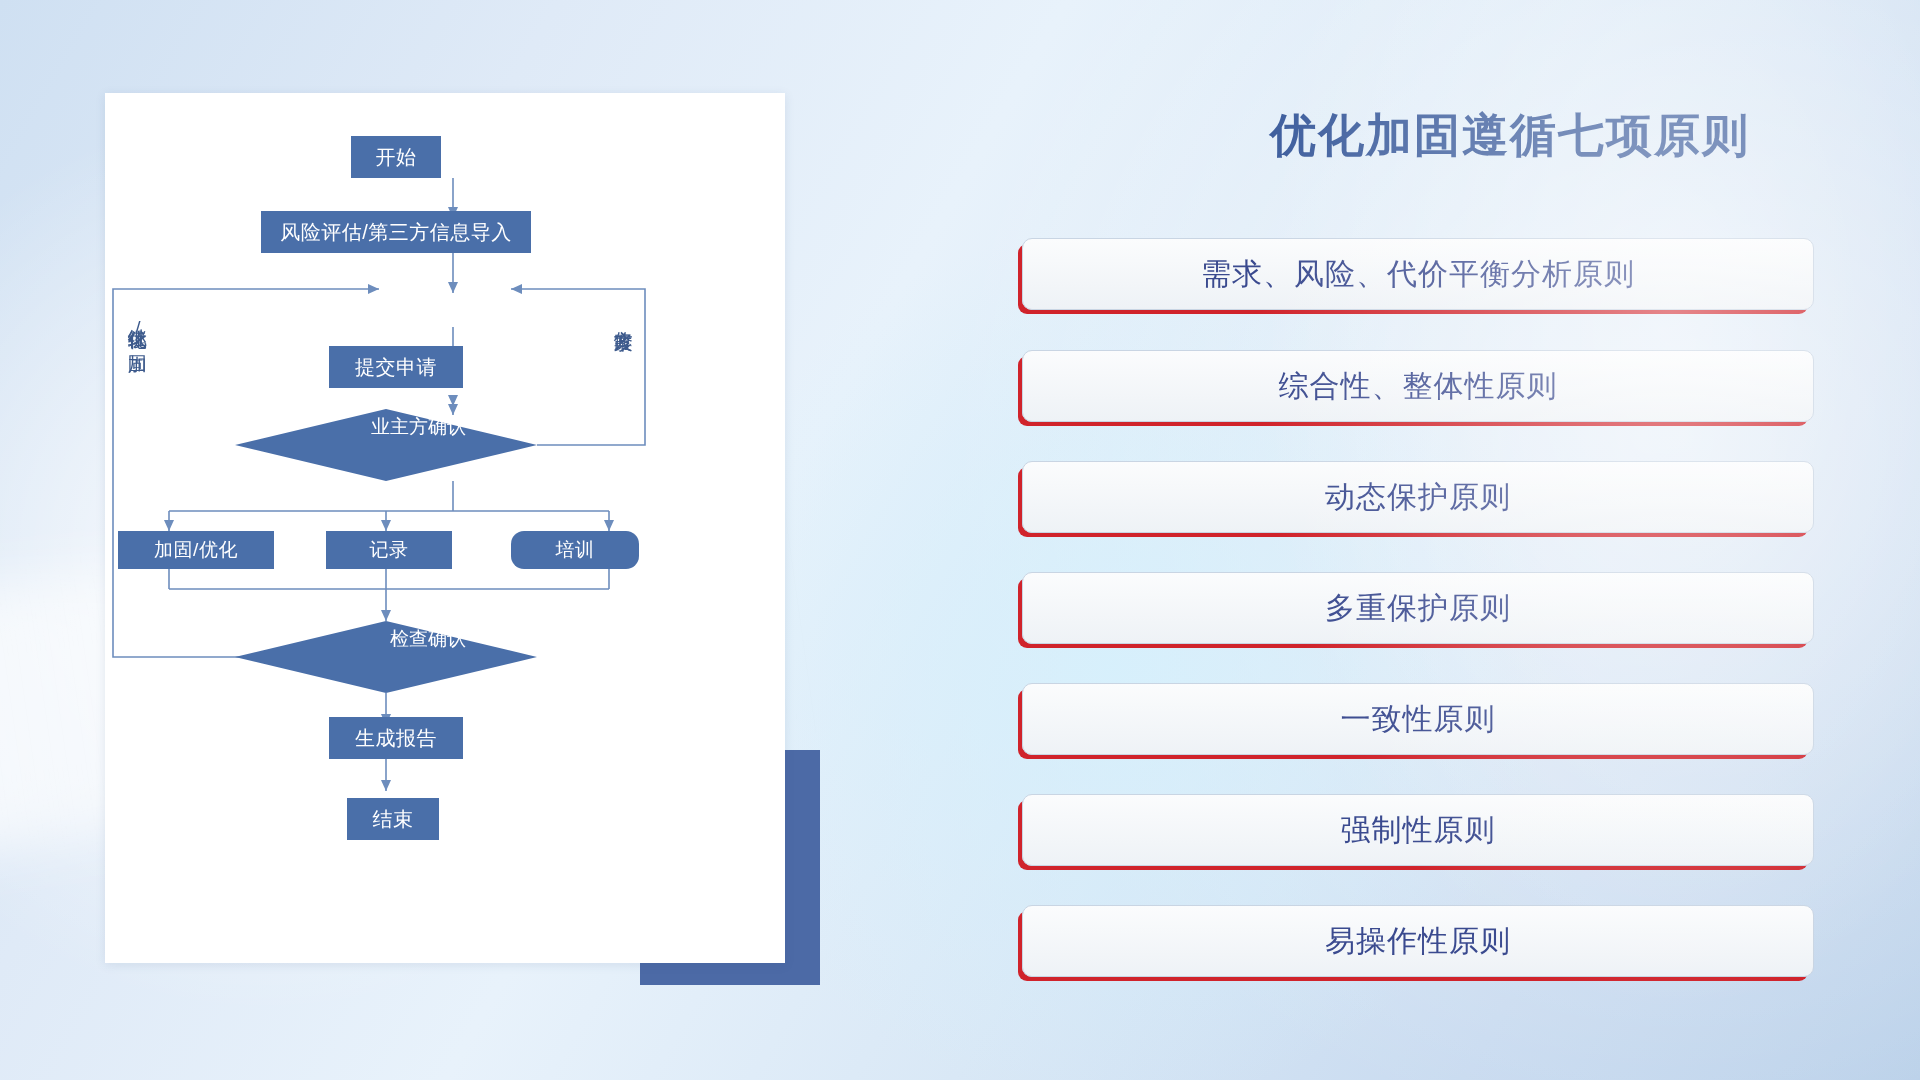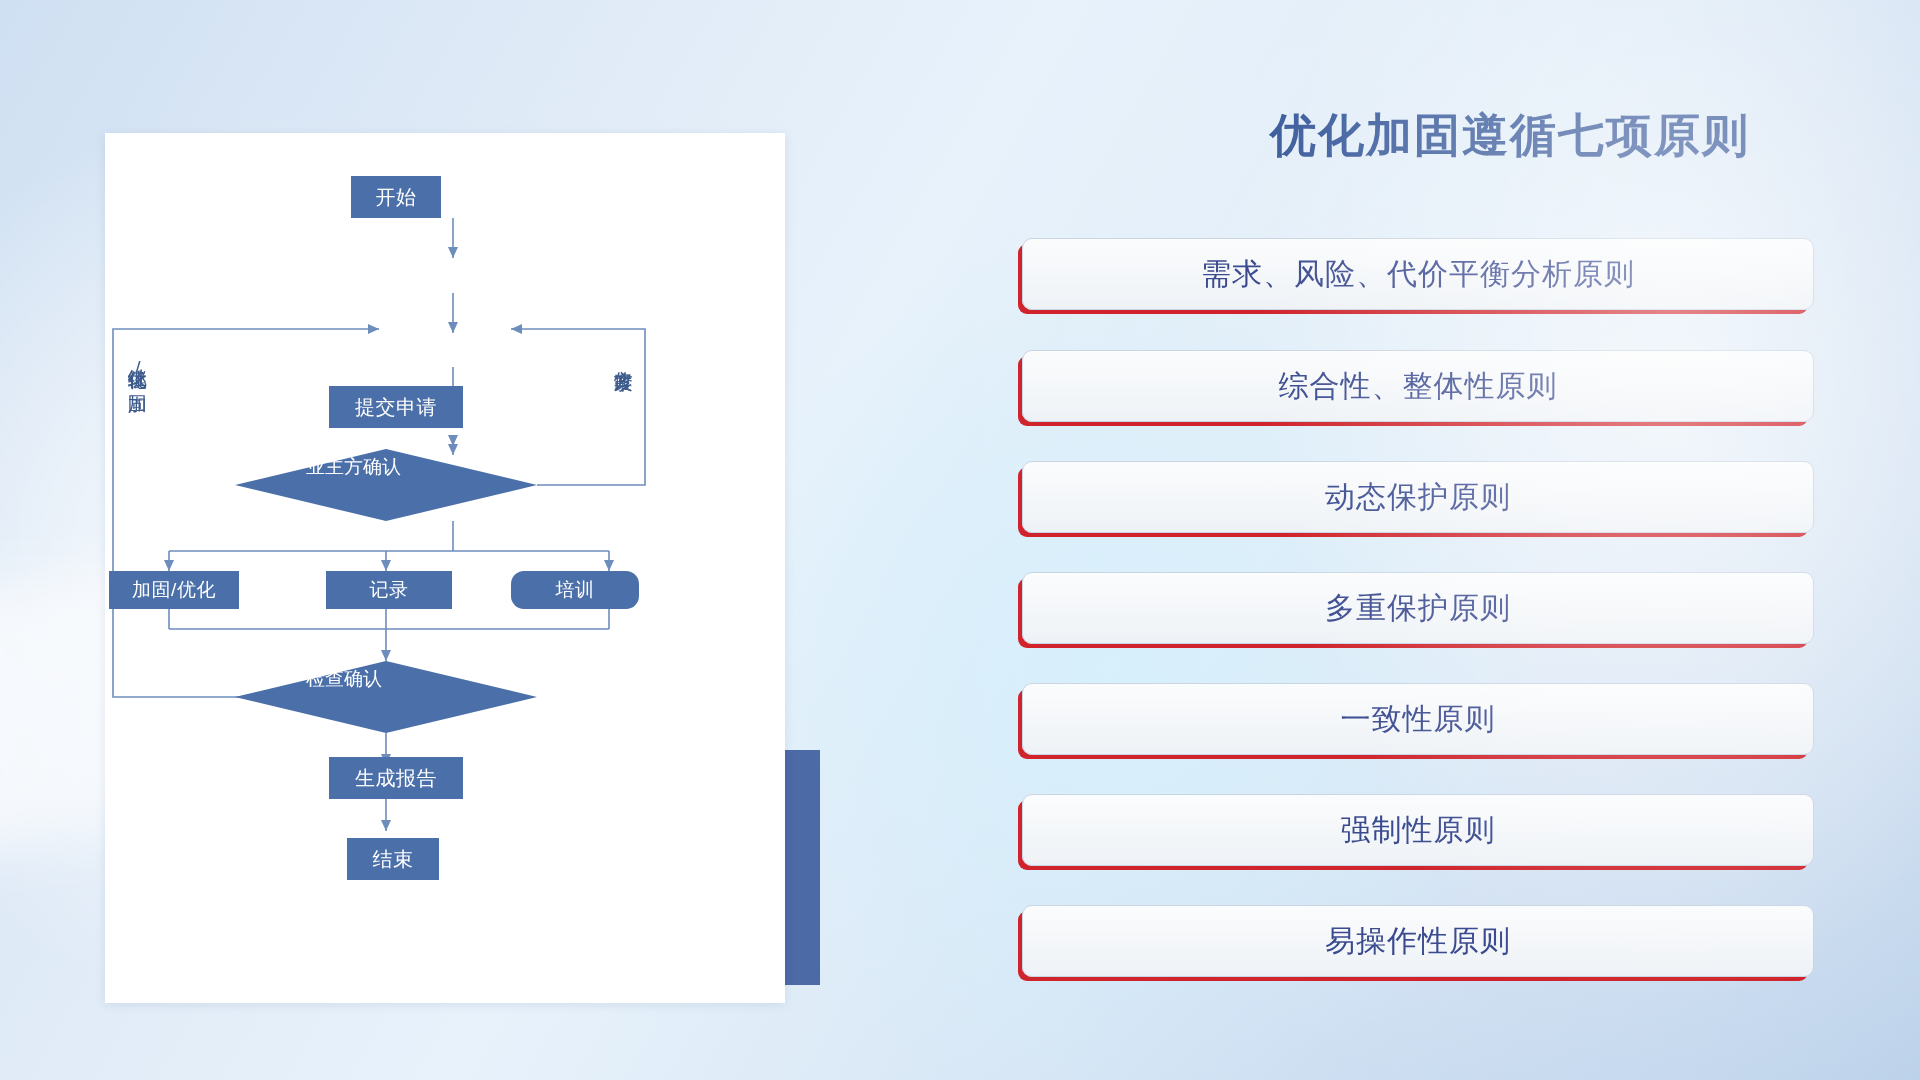--- a/index.html
+++ b/index.html
@@ -54,21 +54,20 @@
     opacity: 0.92;
   }
   .flow-card {
     position: absolute;
     left: 105px;
     top: 93px;
     width: 680px;
     height: 870px;
     background: #ffffff;
     box-shadow: 0 2px 10px rgba(40,70,120,0.10);
-    margin-top: 40px;
   }
 
   .flow-svg { position: absolute; left: 0; top: 0; }
 
   .node {
     position: absolute;
     background: #4a6fa9;
     color: #ffffff;
     font-size: 20px;
     line-height: 1.1;
@@ -79,21 +78,21 @@
     letter-spacing: 0.5px;
   }
   .node.small { font-size: 19px; }
 
   .diamond-label {
     position: absolute;
     color: #ffffff;
     font-size: 19px;
     display: flex;
     align-items: center;
-    justify-content: flex-start;
+    justify-content: flex-end;
     white-space: nowrap;
     pointer-events: none;
   }
 
   .side-label {
     position: absolute;
     color: #3d5a8c;
     font-size: 19px;
     line-height: 1.12;
     writing-mode: vertical-rl;
@@ -182,31 +181,34 @@
 
         <polygon points="281,316 432,352 281,388 130,352" fill="#4a6fa9" stroke="none"></polygon>
         <polygon points="281,528 432,564 281,600 130,564" fill="#4a6fa9" stroke="none"></polygon>
       </g>
     </svg>
 
     <div class="node" style="left:246px; top:43px; width:90px; height:42px;">
       <span>开始</span>
     </div>
 
+    <div class="node" style="left:156px; top:118px; width:270px; height:42px;">
+      <span>风险评估/第三方信息导入</span>
+    </div>
 
 
     <div class="node" style="left:224px; top:253px; width:134px; height:42px;">
       <span>提交申请</span>
     </div>
 
     <div class="diamond-label" style="left:201px; top:334px; width:160px; height:36px; margin-top:-18px;">
       <span>业主方确认</span>
     </div>
 
-    <div class="node small" style="left:4px; top:438px; width:130px; height:38px;text-align:center;">
+    <div class="node small" style="left:13px; top:438px; width:156px; height:38px;text-align:center;">
       <span>加固/优化</span>
     </div>
 
     <div class="node small" style="left:221px; top:438px; width:126px; height:38px;">
       <span>记录</span>
     </div>
 
     <div class="node small" style="left:406px; top:438px; width:128px; height:38px;border-radius:13px;">
       <span>培训</span>
     </div>

